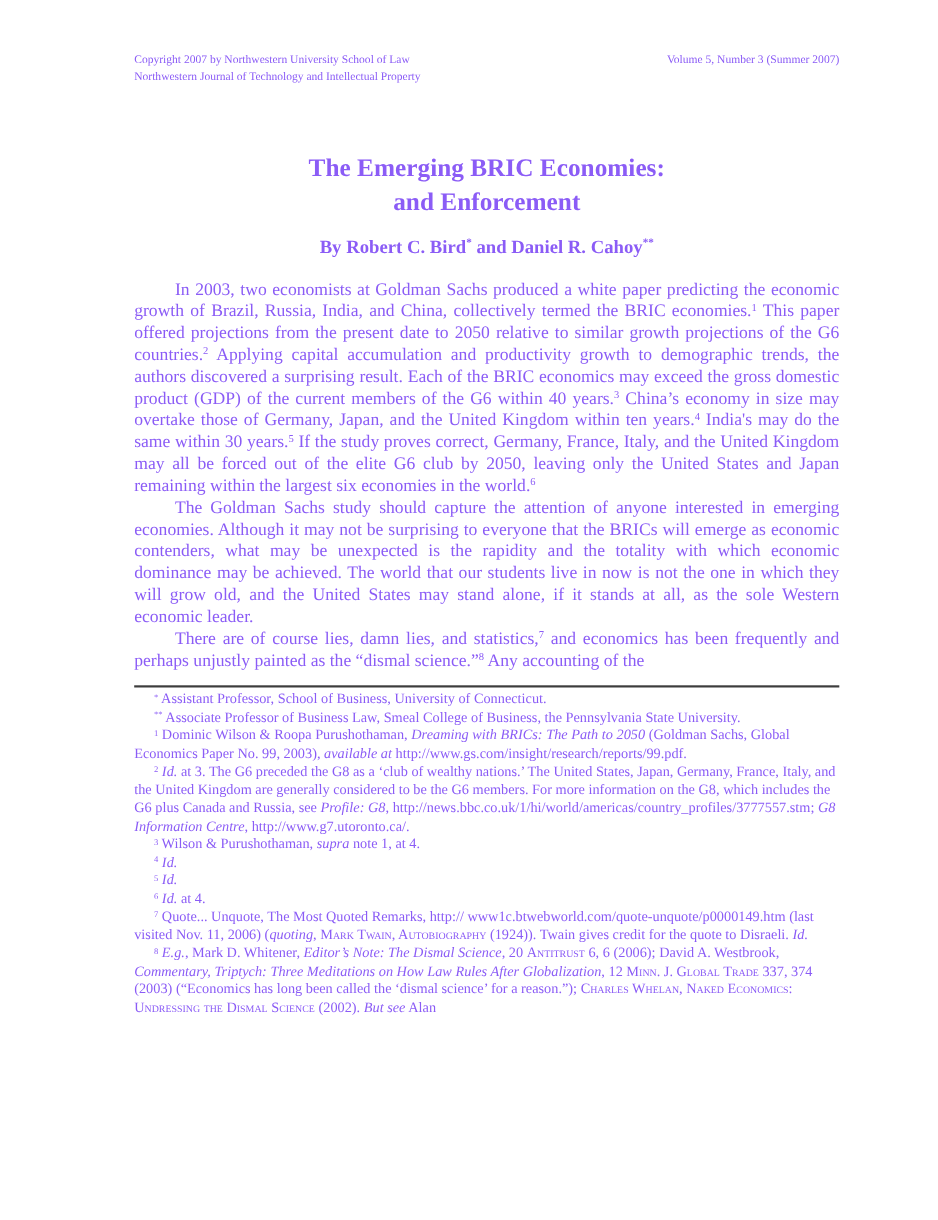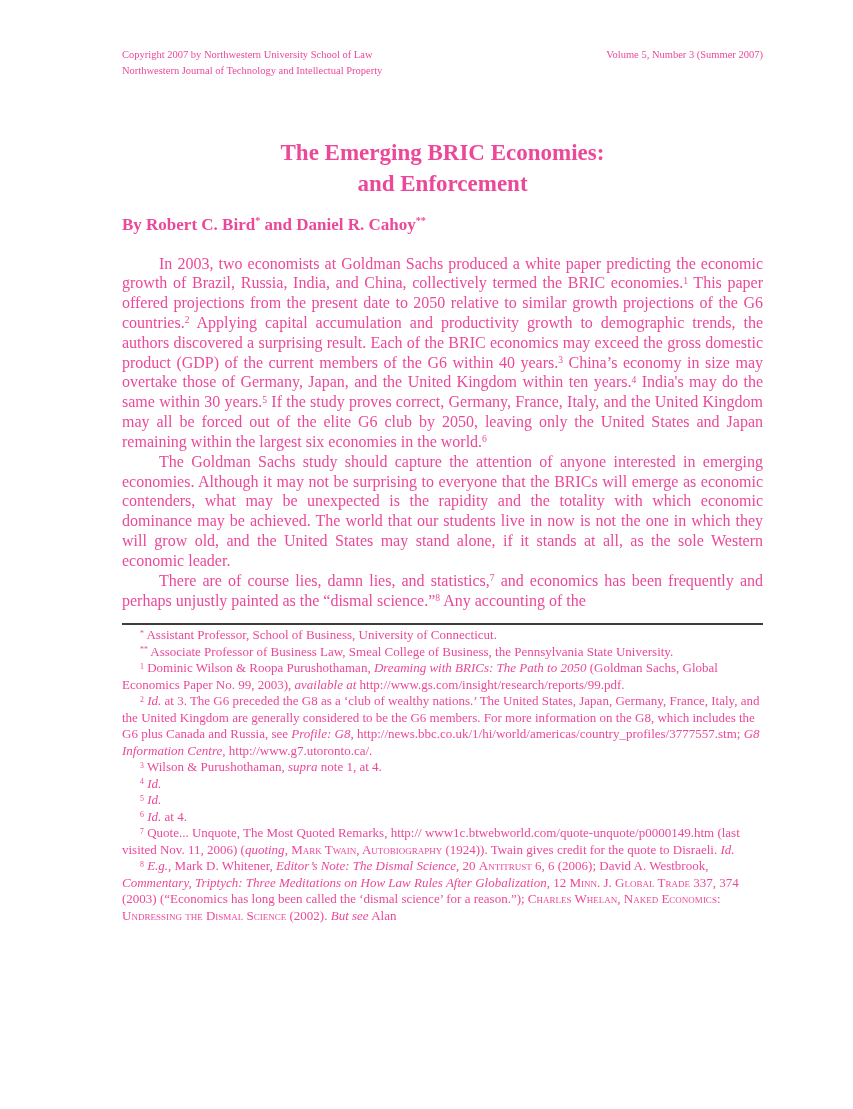--- a/index.html
+++ b/index.html
@@ -1,26 +1,26 @@
 <!DOCTYPE html>
 <html><head>
 <meta charset="utf-8">
 <style>
   html,body{margin:0;padding:0;background:#ffffff;}
   .page{
-    width:853px;height:1109px;background:#ffffff;color:#ec4899;
+    width:853px;height:1109px;background:#ffffff;color:#8b5cf6;
     font-family:"Liberation Serif","DejaVu Serif",serif;
     box-sizing:border-box;padding:47px 90px 0 122px;overflow:hidden;
   }
   .hdr{display:flex;justify-content:space-between;align-items:flex-start;
     font-size:10.5px;line-height:1.5;}
   .hdr-left div{white-space:nowrap;}
   .hdr-right{white-space:nowrap;text-align:center;}
   .title{margin-top:58px;text-align:center;font-weight:bold;font-size:23px;line-height:1.37;}
-  .byline{margin-top:15px;font-weight:bold;font-size:17px;}
+  .byline{margin-top:15px;text-align:center;font-weight:bold;font-size:17px;}
   .body-text{margin-top:19px;font-size:16px;line-height:1.24;text-align:justify;}
   .body-text p{margin:0;text-indent:37px;}
   .fn-sep{margin-top:13px;border-top:2px solid #3d3d3d;width:100%;height:0;}
   .footnotes{padding-top:2px;font-size:13px;line-height:1.27;text-align:left;}
   .footnotes p{margin:0;text-indent:18px;}
   .r-i{font-style:italic;text-align:center;}
   .r-sc{font-variant:small-caps;}
   .r-sup{font-size:60%;position:relative;top:-0.5em;line-height:0;}
 </style>
 </head>

